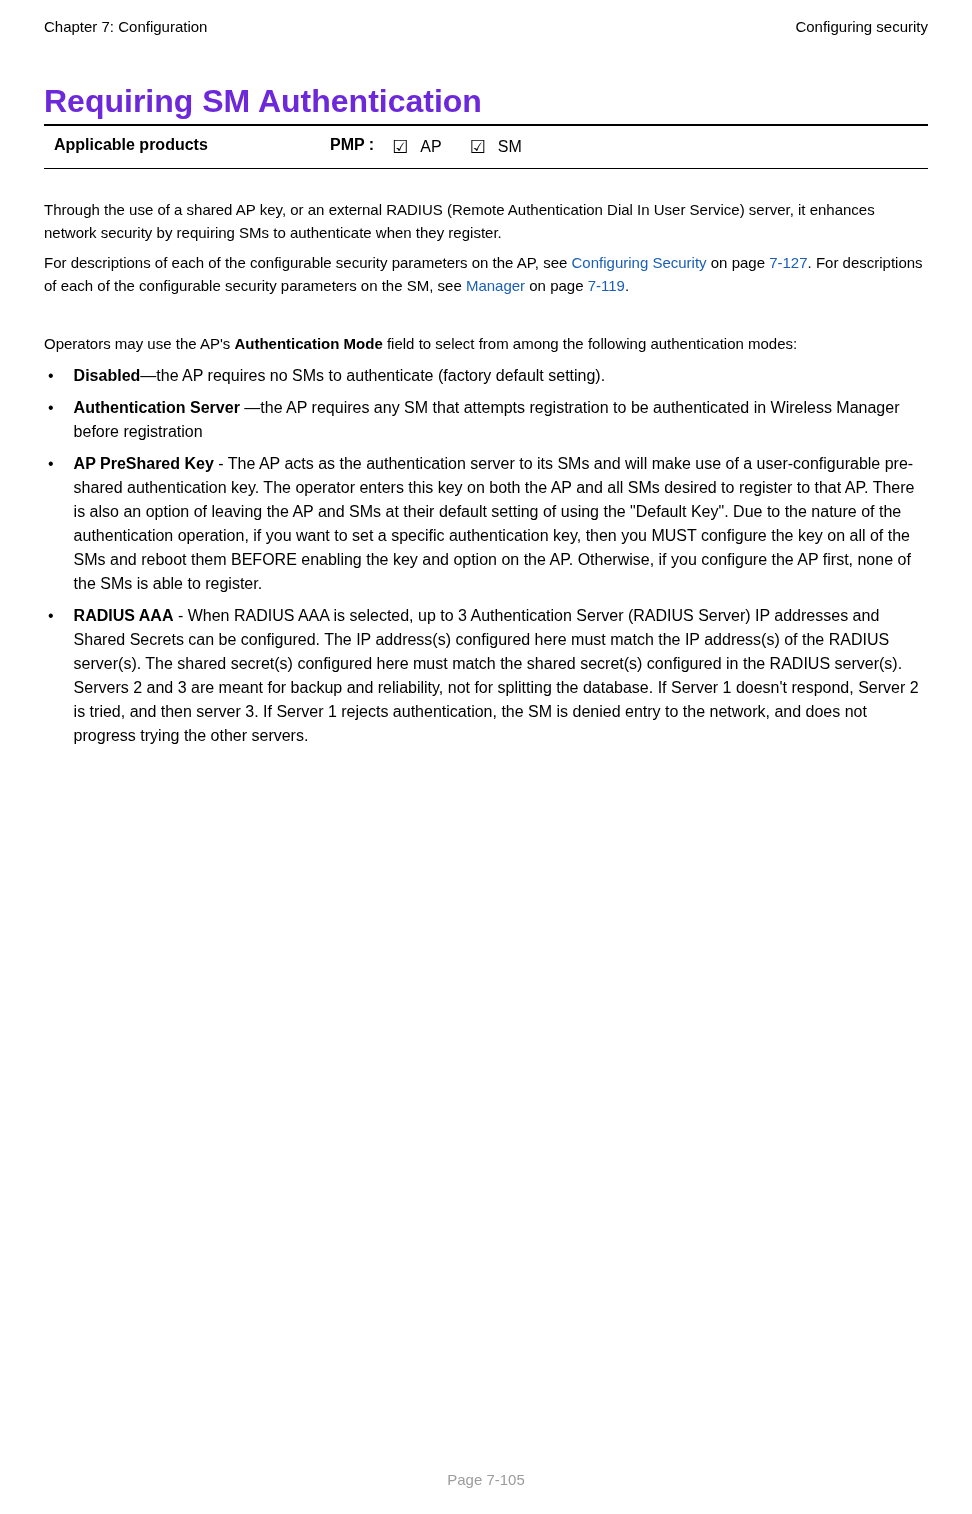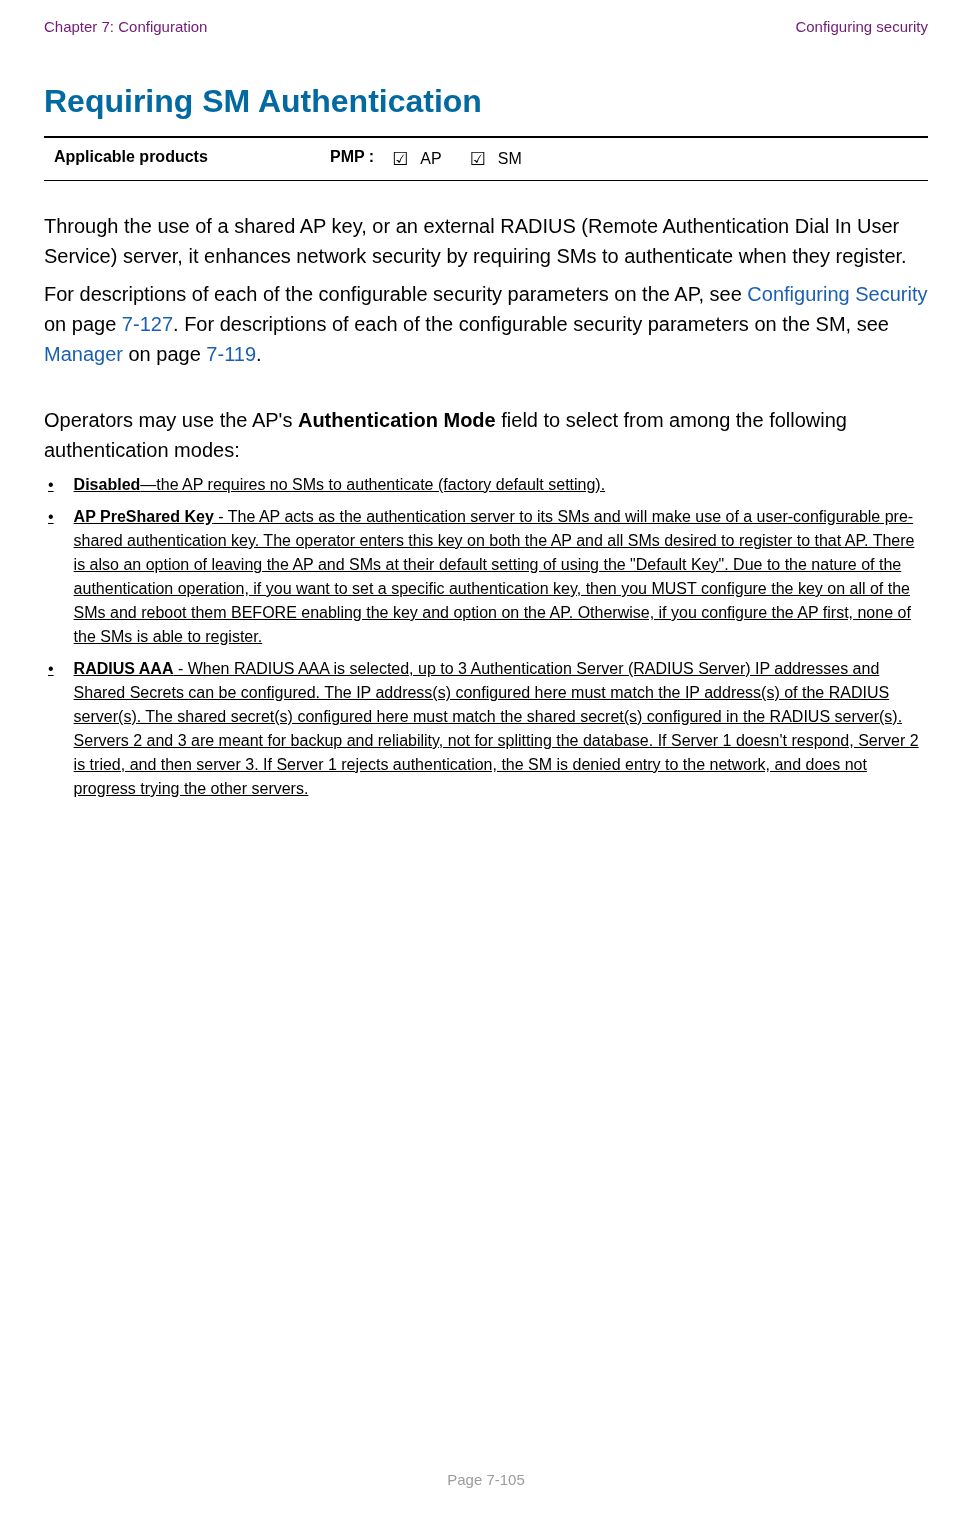--- a/index.html
+++ b/index.html
@@ -5,33 +5,33 @@
     * { margin: 0; padding: 0; box-sizing: border-box; }
     body {
       width: 972px;
       height: 1514px;
       background: #ffffff;
       font-family: Arial, Helvetica, sans-serif;
       color: #000000;
       position: relative;
       padding: 18px 44px 0 44px;
     }
-    .header-area { display: flex; justify-content: space-between; font-size: 15px; color: #701a75; margin-bottom: 48px; }
-    .main-title { color: #0369a1; font-size: 32px; font-weight: bold; margin-bottom: 16px; }
+    .header-area { display: flex; justify-content: space-between; font-size: 15px; color: #000000; margin-bottom: 48px; }
+    .main-title { color: #6d28d9; font-size: 32px; font-weight: bold; margin-bottom: 4px; }
     .hr-thick { border: none; border-top: 2px solid #000; margin-bottom: 10px; }
     .hr-thin { border: none; border-top: 1px solid #000; margin-top: 10px; margin-bottom: 30px; }
     .applicable-row { display: flex; font-size: 16px; padding-left: 10px; }
     .applicable-label { font-weight: bold; width: 268px; }
     .pmp-label { font-weight: bold; margin-right: 18px; margin-left: 8px; }
     .checkbox-group { display: inline-flex; align-items: center; margin-right: 28px; }
     .checkbox-icon { font-size: 18px; margin-right: 12px; }
-    .body-text { font-size: 20px; line-height: 1.5; margin-bottom: 8px; }
+    .body-text { font-size: 15px; line-height: 1.5; margin-bottom: 8px; }
     .body-text.spaced { margin-top: 36px; margin-bottom: 8px; }
     .link { color: #1a5fb4; }
-    ul.bullets { list-style: none; padding-left: 0; margin-top: 6px; text-decoration: underline; }
+    ul.bullets { list-style: none; padding-left: 0; margin-top: 6px; }
     ul.bullets > li { display: flex; font-size: 16px; line-height: 1.5; margin-bottom: 8px; }
     ul.bullets > li::before { content: "•"; font-size: 16px; margin-left: 4px; margin-right: 20px; flex-shrink: 0; }
     .li-body { flex: 1; }
     .li-extra { margin-top: 6px; }
     .footer { position: absolute; bottom: 26px; left: 0; right: 0; text-align: center; font-size: 15px; color: #9c9c9c; }
     b { font-weight: bold; }
   </style>
 </head>
 <body>
 
@@ -70,20 +70,25 @@
 </p>
 
 <ul class="bullets">
   <li>
     <div class="li-body">
       <b>Disabled</b><span>—the AP requires no SMs to authenticate (factory default setting).</span>
     </div>
   </li>
   <li>
     <div class="li-body">
+      <b>Authentication Server </b><span>—the AP requires any SM that attempts registration to be authenticated in Wireless Manager before registration</span>
+    </div>
+  </li>
+  <li>
+    <div class="li-body">
       <b>AP PreShared Key</b><span> - The AP acts as the authentication server to its SMs and will make use of a user-configurable pre-shared authentication key. The operator enters this key on both the AP and all SMs desired to register to that AP. There is also an option of leaving the AP and SMs at their default setting of using the "Default Key". Due to the nature of the authentication operation, if you want to set a specific authentication key, then you MUST configure the key on all of the SMs and reboot them BEFORE enabling the key and option on the AP. Otherwise, if you configure the AP first, none of the SMs is able to register.</span>
     </div>
   </li>
   <li>
     <div class="li-body">
       <div>
         <b>RADIUS AAA</b><span> - When RADIUS AAA is selected, up to 3 Authentication Server (RADIUS Server) IP addresses and Shared Secrets can be configured. The IP address(s) configured here must match the IP address(s) of the RADIUS server(s). The shared secret(s) configured here must match the shared secret(s) configured in the RADIUS server(s). Servers 2 and 3 are meant for backup and reliability, not for splitting the database. If Server 1 doesn't respond, Server 2 is tried, and then server 3. If Server 1 rejects authentication, the SM is denied entry to the network, and does not progress trying the other servers.</span>
       </div>
     </div>
   </li>

